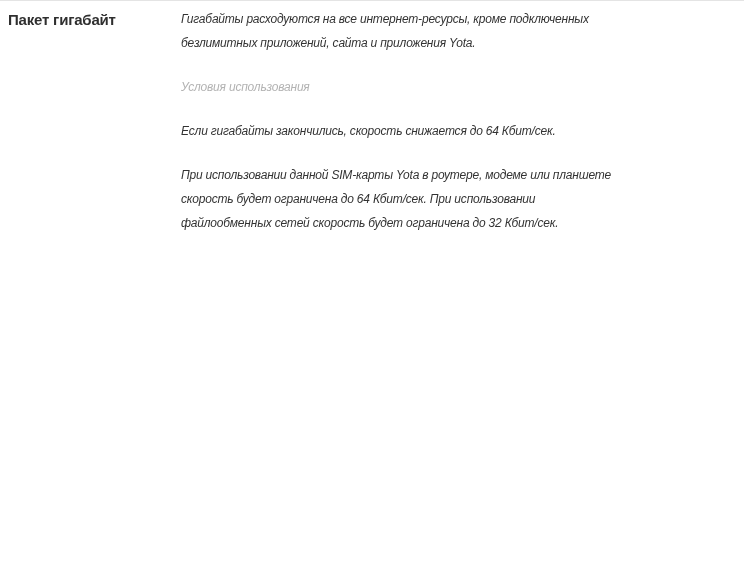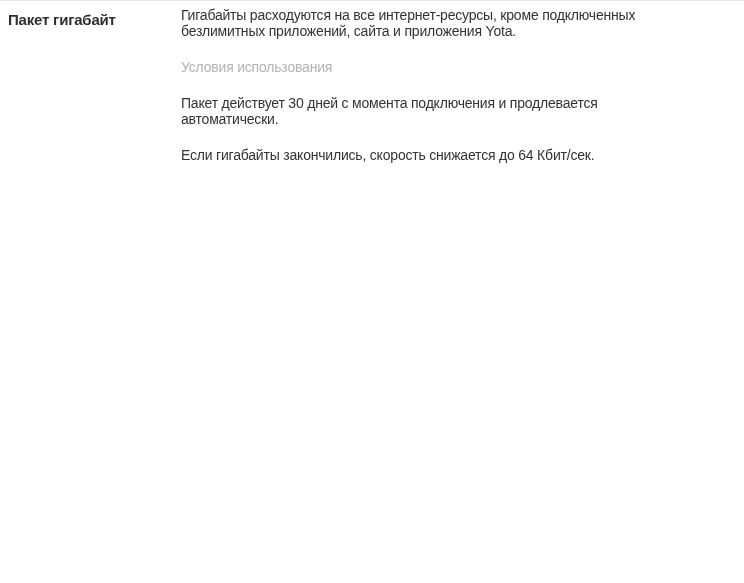--- a/index.html
+++ b/index.html
@@ -29,26 +29,27 @@
     font-weight: bold;
     letter-spacing: -0.2px;
     color: #2f2f2f;
     line-height: 24px;
   }
   .desc-col {
     flex: 1 1 auto;
     min-width: 0;
   }
   .desc-col p {
-    font-size: 14px;
+    font-size: 12px;
     letter-spacing: -0.2px;
     color: #333333;
-    line-height: 16px;
+    line-height: 24px;
     white-space: pre-line;
     margin: 0 0 20px 0;
+    font-style: italic;
   }
   .desc-col p.subheading {
     color: #b3b3b3;
     margin: 12px 0 20px 0;
   }
 </style>
 </head>
 <body>
 
 <div class="page">
@@ -58,23 +59,24 @@
       <div class="term">Пакет гигабайт</div>
     </div>
 
     <div class="desc-col">
       <p>Гигабайты расходуются на все интернет-ресурсы, кроме подключенных
 безлимитных приложений, сайта и приложения Yota.</p>
 
 
       <p class="subheading">Условия использования</p>
 
-      <p>Пакет действует 30 дней с момента подключения и продлевается
-автоматически.</p>
 
       <p>Если гигабайты закончились, скорость снижается до 64 Кбит/сек.</p>
 
 
+      <p>При использовании данной SIM-карты Yota в роутере, модеме или планшете
+скорость будет ограничена до 64 Кбит/сек. При использовании
+файлообменных сетей скорость будет ограничена до 32 Кбит/сек.</p>
 
     </div>
 
   </div>
 </div>
 
 </body></html>

